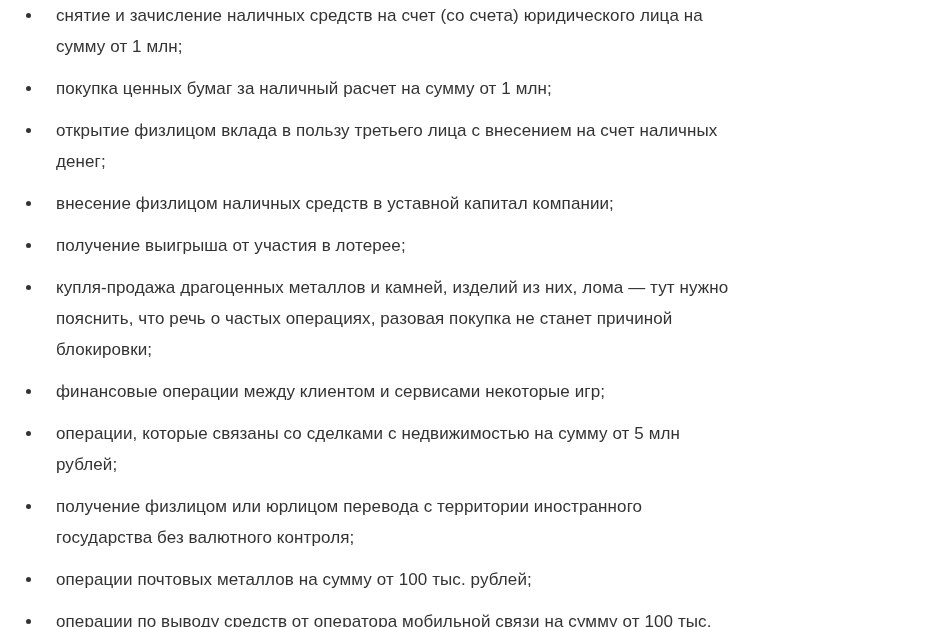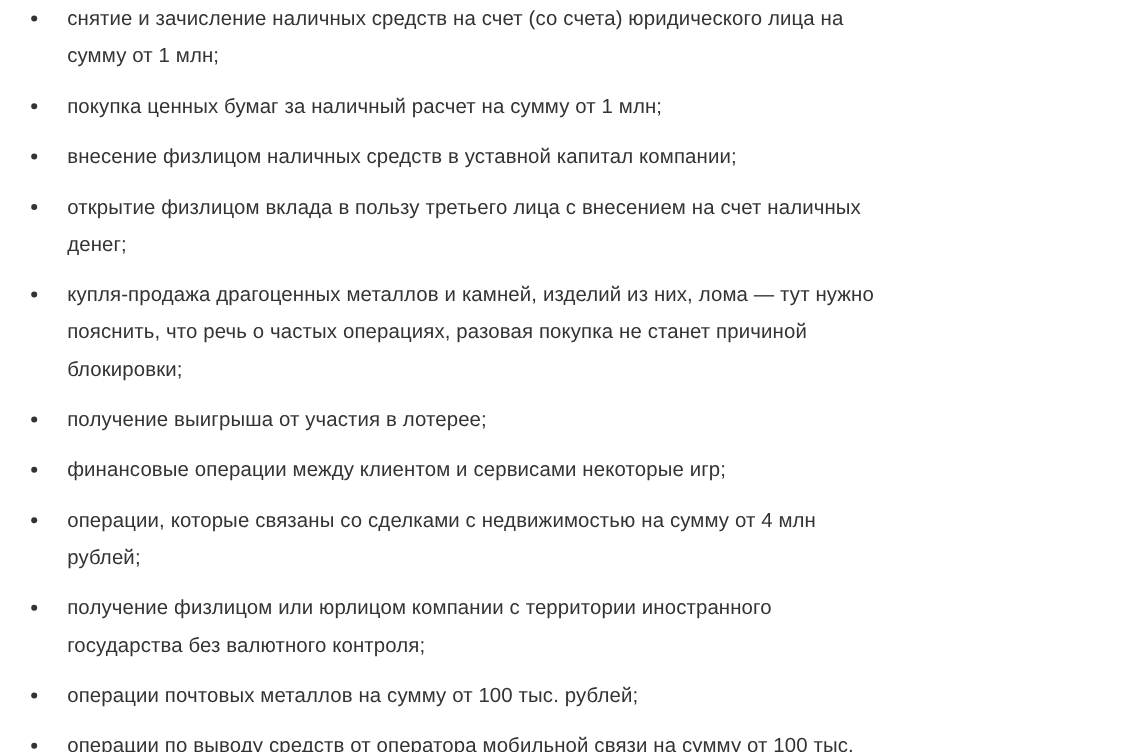--- a/index.html
+++ b/index.html
@@ -58,45 +58,45 @@
     <li>
       <span class="bullet-dot"></span>
       <span class="item-text">снятие и зачисление наличных средств на счет (со счета) юридического лица на сумму от 1 млн;</span>
     </li>
     <li>
       <span class="bullet-dot"></span>
       <span class="item-text">покупка ценных бумаг за наличный расчет на сумму от 1 млн;</span>
     </li>
     <li>
       <span class="bullet-dot"></span>
+      <span class="item-text">открытие физлицом вклада в пользу третьего лица с внесением на счет наличных денег;</span>
+    </li>
+    <li>
+      <span class="bullet-dot"></span>
       <span class="item-text">внесение физлицом наличных средств в уставной капитал компании;</span>
     </li>
     <li>
       <span class="bullet-dot"></span>
-      <span class="item-text">открытие физлицом вклада в пользу третьего лица с внесением на счет наличных денег;</span>
+      <span class="item-text">получение выигрыша от участия в лотерее;</span>
     </li>
     <li>
       <span class="bullet-dot"></span>
       <span class="item-text">купля-продажа драгоценных металлов и камней, изделий из них, лома — тут нужно пояснить, что речь о частых операциях, разовая покупка не станет причиной блокировки;</span>
     </li>
     <li>
       <span class="bullet-dot"></span>
-      <span class="item-text">получение выигрыша от участия в лотерее;</span>
-    </li>
-    <li>
-      <span class="bullet-dot"></span>
       <span class="item-text">финансовые операции между клиентом и сервисами некоторые игр;</span>
     </li>
     <li>
       <span class="bullet-dot"></span>
-      <span class="item-text">операции, которые связаны со сделками с недвижимостью на сумму от 4 млн рублей;</span>
+      <span class="item-text">операции, которые связаны со сделками с недвижимостью на сумму от 5 млн рублей;</span>
     </li>
     <li>
       <span class="bullet-dot"></span>
-      <span class="item-text">получение физлицом или юрлицом компании с территории иностранного государства без валютного контроля;</span>
+      <span class="item-text">получение физлицом или юрлицом перевода с территории иностранного государства без валютного контроля;</span>
     </li>
     <li>
       <span class="bullet-dot"></span>
       <span class="item-text">операции почтовых металлов на сумму от 100 тыс. рублей;</span>
     </li>
     <li>
       <span class="bullet-dot"></span>
       <span class="item-text">операции по выводу средств от оператора мобильной связи на сумму от 100 тыс. рублей;</span>
     </li>
   </ul>

